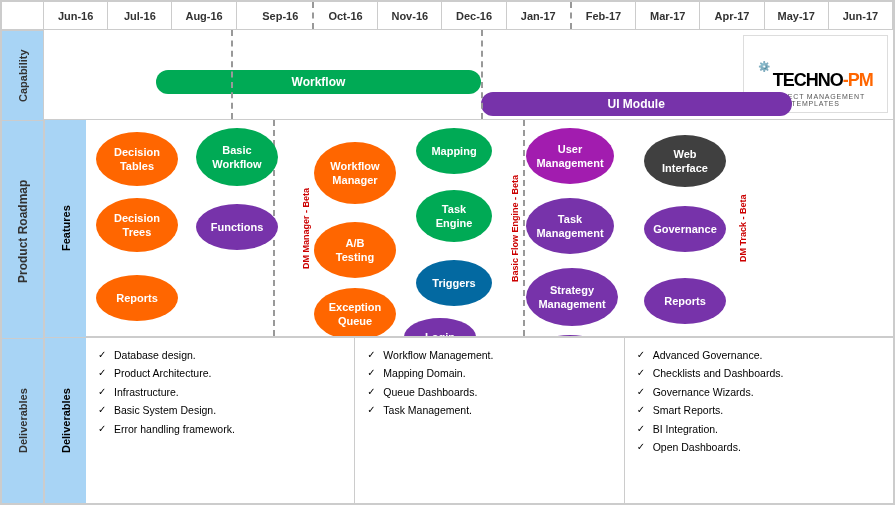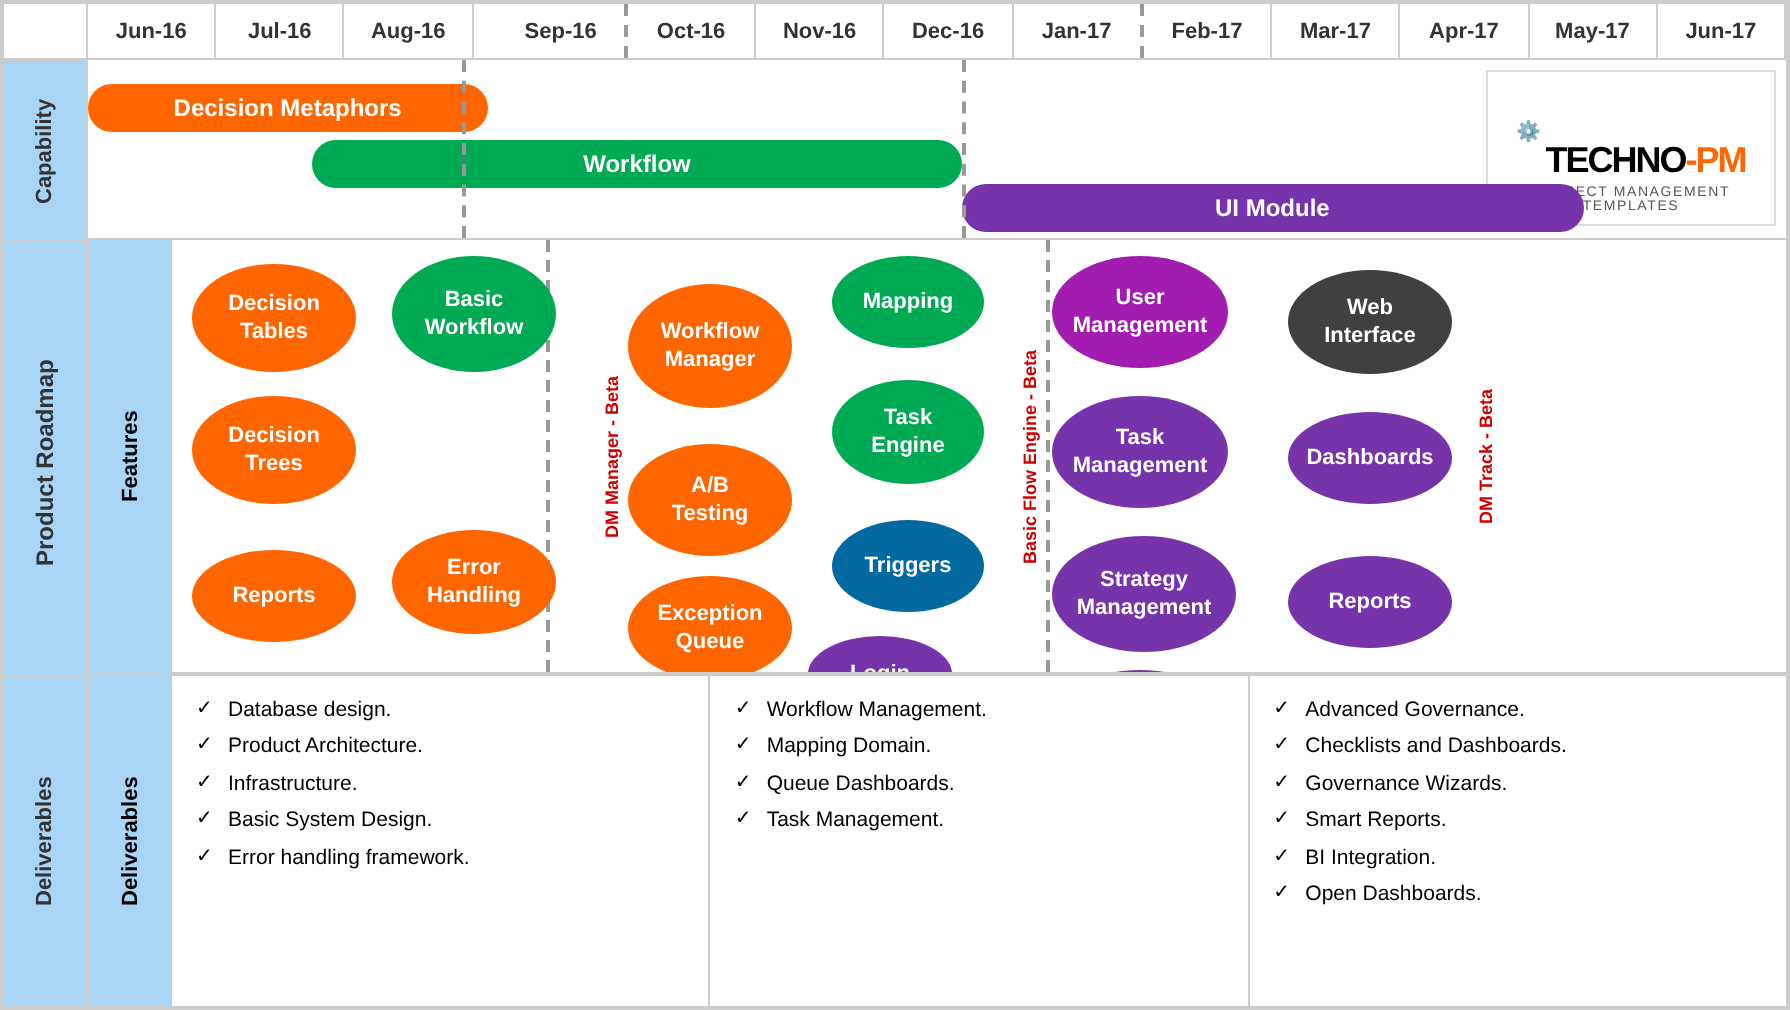--- a/index.html
+++ b/index.html
@@ -60,41 +60,39 @@
 
       <div class="capability-row" id="capability-row" style="position:relative; height:90px; border-bottom:1px solid #ccc; overflow:hidden;">
 
         <div style="position:absolute; right:5px; top:5px; width:145px; height:78px; background:#fff; border:1px solid #ddd; display:flex; flex-direction:column; align-items:center; justify-content:center; padding:4px;">
           <div style="display:flex; align-items:center; gap:2px;">
             <span style="font-size:10px; color:#666;">⚙️</span>
             <span style="font-size:18px; font-weight:900; color:#000; letter-spacing:-1px;margin-top:29px;">TECHNO<span style="color:#ff6600;">-PM</span></span>
           </div>
           <div style="font-size:7px; color:#555; letter-spacing:0.8px; text-align:center; margin-top:2px;">PROJECT MANAGEMENT TEMPLATES</div>
         </div>
-      <div style="position: absolute; left: 0px; width: 199.631px; top: 12px; height: 24px; background: rgb(255, 102, 0); border-radius: 12px; display: flex; align-items: center; justify-content: center; font-size: 12px; font-weight: bold; color: rgb(255, 255, 255);">Decision Metaphors</div>
           <div style="position: absolute; left: 112.292px; width: 324.4px; top: 40px; height: 24px; background: rgb(0, 170, 85); border-radius: 12px; display: flex; align-items: center; justify-content: center; font-size: 12px; font-weight: bold; color: rgb(255, 255, 255);">Workflow</div>
           <div style="position: absolute; left: 436.692px; width: 311px; top: 62px; height: 24px; background: rgb(119, 51, 170); border-radius: 12px; display: flex; align-items: center; justify-content: center; font-size: 12px; font-weight: bold; color: rgb(255, 255, 255);">UI Module</div>
           <div style="position: absolute; left: 187.154px; top: 0px; bottom: 0px; border-left: 2px dashed rgb(153, 153, 153);"></div>
           <div style="position: absolute; left: 436.692px; top: 0px; bottom: 0px; border-left: 2px dashed rgb(153, 153, 153);"></div>
         </div>
 
       <div style="display:flex; flex:1; border-bottom:1px solid #ccc;">
         <div style="width:42px; background:#a8d4f5; border-right:1px solid #ccc; display:flex; align-items:center; justify-content:center; writing-mode:vertical-rl; transform:rotate(180deg); font-size:11px; font-weight:bold;">Features</div>
         <div class="features-row" id="features-row" style="position:relative; flex:1; overflow:hidden;">
             <div style="position: absolute; left: 187.154px; top: 0px; bottom: 0px; border-left: 2px dashed rgb(153, 153, 153);"></div>
             <div style="position: absolute; left: 436.692px; top: 0px; bottom: 0px; border-left: 2px dashed rgb(153, 153, 153);"></div>
             <div style="position: absolute; left: 10px; top: 12px; width: 82px; height: 54px; background: rgb(255, 102, 0); border-radius: 50%; display: flex; align-items: center; justify-content: center; text-align: center; font-size: 11px; font-weight: bold; color: rgb(255, 255, 255); line-height: 1.3; white-space: pre-line;">Decision
 Tables</div>
             <div style="position: absolute; left: 10px; top: 78px; width: 82px; height: 54px; background: rgb(255, 102, 0); border-radius: 50%; display: flex; align-items: center; justify-content: center; text-align: center; font-size: 11px; font-weight: bold; color: rgb(255, 255, 255); line-height: 1.3; white-space: pre-line;">Decision
 Trees</div>
             <div style="position: absolute; left: 10px; top: 155px; width: 82px; height: 46px; background: rgb(255, 102, 0); border-radius: 50%; display: flex; align-items: center; justify-content: center; text-align: center; font-size: 11px; font-weight: bold; color: rgb(255, 255, 255); line-height: 1.3; white-space: pre-line;">Reports</div>
             <div style="position: absolute; left: 110px; top: 8px; width: 82px; height: 58px; background: rgb(0, 170, 85); border-radius: 50%; display: flex; align-items: center; justify-content: center; text-align: center; font-size: 11px; font-weight: bold; color: rgb(255, 255, 255); line-height: 1.3; white-space: pre-line;">Basic
 Workflow</div>
-            <div style="position: absolute; left: 110px; top: 145px; width: 82px; height: 52px; background: rgb(255, 102, 0); border-radius: 50%; display: flex; align-items: center; justify-content: center; text-align: center; font-size: 11px; font-weight: bold; color: rgb(255, 255, 255); line-height: 1.3; white-space: pre-line;">Error
-Handling</div>
+            <div style="position: absolute; left: 110px; top: 84px; width: 82px; height: 46px; background: rgb(119, 51, 170); border-radius: 50%; display: flex; align-items: center; justify-content: center; text-align: center; font-size: 11px; font-weight: bold; color: rgb(255, 255, 255); line-height: 1.3; white-space: pre-line;">Functions</div>
             <div style="position: absolute; left: 228px; top: 22px; width: 82px; height: 62px; background: rgb(255, 102, 0); border-radius: 50%; display: flex; align-items: center; justify-content: center; text-align: center; font-size: 11px; font-weight: bold; color: rgb(255, 255, 255); line-height: 1.3; white-space: pre-line;">Workflow
 Manager</div>
             <div style="position: absolute; left: 228px; top: 102px; width: 82px; height: 56px; background: rgb(255, 102, 0); border-radius: 50%; display: flex; align-items: center; justify-content: center; text-align: center; font-size: 11px; font-weight: bold; color: rgb(255, 255, 255); line-height: 1.3; white-space: pre-line;">A/B
 Testing</div>
             <div style="position: absolute; left: 228px; top: 168px; width: 82px; height: 52px; background: rgb(255, 102, 0); border-radius: 50%; display: flex; align-items: center; justify-content: center; text-align: center; font-size: 11px; font-weight: bold; color: rgb(255, 255, 255); line-height: 1.3; white-space: pre-line;">Exception
 Queue</div>
             <div style="position: absolute; left: 330px; top: 8px; width: 76px; height: 46px; background: rgb(0, 170, 85); border-radius: 50%; display: flex; align-items: center; justify-content: center; text-align: center; font-size: 11px; font-weight: bold; color: rgb(255, 255, 255); line-height: 1.3; white-space: pre-line;">Mapping</div>
             <div style="position: absolute; left: 330px; top: 70px; width: 76px; height: 52px; background: rgb(0, 170, 85); border-radius: 50%; display: flex; align-items: center; justify-content: center; text-align: center; font-size: 11px; font-weight: bold; color: rgb(255, 255, 255); line-height: 1.3; white-space: pre-line;">Task
 Engine</div>
             <div style="position: absolute; left: 330px; top: 140px; width: 76px; height: 46px; background: #0369a1; border-radius: 50%; display: flex; align-items: center; justify-content: center; text-align: center; font-size: 11px; font-weight: bold; color: rgb(255, 255, 255); line-height: 1.3; white-space: pre-line;">Triggers</div>
@@ -102,21 +100,21 @@
             <div style="position: absolute; left: 440px; top: 8px; width: 88px; height: 56px; background: #a21caf; border-radius: 50%; display: flex; align-items: center; justify-content: center; text-align: center; font-size: 11px; font-weight: bold; color: rgb(255, 255, 255); line-height: 1.3; white-space: pre-line;">User
 Management</div>
             <div style="position: absolute; left: 440px; top: 78px; width: 88px; height: 56px; background: rgb(119, 51, 170); border-radius: 50%; display: flex; align-items: center; justify-content: center; text-align: center; font-size: 11px; font-weight: bold; color: rgb(255, 255, 255); line-height: 1.3; white-space: pre-line;">Task
 Management</div>
             <div style="position: absolute; left: 440px; top: 148px; width: 92px; height: 58px; background: rgb(119, 51, 170); border-radius: 50%; display: flex; align-items: center; justify-content: center; text-align: center; font-size: 11px; font-weight: bold; color: rgb(255, 255, 255); line-height: 1.3; white-space: pre-line;">Strategy
 Management</div>
             <div style="position: absolute; left: 440px; top: 215px; width: 88px; height: 48px; background: rgb(119, 51, 170); border-radius: 50%; display: flex; align-items: center; justify-content: center; text-align: center; font-size: 11px; font-weight: bold; color: rgb(255, 255, 255); line-height: 1.3; white-space: pre-line;">Admin
 Module</div>
             <div style="position: absolute; left: 558px; top: 15px; width: 82px; height: 52px; background: #404040; border-radius: 50%; display: flex; align-items: center; justify-content: center; text-align: center; font-size: 11px; font-weight: bold; color: rgb(255, 255, 255); line-height: 1.3; white-space: pre-line;">Web
 Interface</div>
-            <div style="position: absolute; left: 558px; top: 86px; width: 82px; height: 46px; background: rgb(119, 51, 170); border-radius: 50%; display: flex; align-items: center; justify-content: center; text-align: center; font-size: 11px; font-weight: bold; color: rgb(255, 255, 255); line-height: 1.3; white-space: pre-line;">Dashboards</div>
+            <div style="position: absolute; left: 558px; top: 86px; width: 82px; height: 46px; background: rgb(119, 51, 170); border-radius: 50%; display: flex; align-items: center; justify-content: center; text-align: center; font-size: 11px; font-weight: bold; color: rgb(255, 255, 255); line-height: 1.3; white-space: pre-line;">Governance</div>
             <div style="position: absolute; left: 558px; top: 158px; width: 82px; height: 46px; background: rgb(119, 51, 170); border-radius: 50%; display: flex; align-items: center; justify-content: center; text-align: center; font-size: 11px; font-weight: bold; color: rgb(255, 255, 255); line-height: 1.3; white-space: pre-line;">Reports</div>
             <div style="position: absolute; left: 213px; top: 0px; bottom: 0px; width: 14px; display: flex; align-items: center; justify-content: center; writing-mode: vertical-rl; transform: rotate(180deg); font-size: 9px; font-weight: bold; color: rgb(204, 0, 0);">DM Manager - Beta</div>
             <div style="position: absolute; left: 422px; top: 0px; bottom: 0px; width: 14px; display: flex; align-items: center; justify-content: center; writing-mode: vertical-rl; transform: rotate(180deg); font-size: 9px; font-weight: bold; color: rgb(204, 0, 0);">Basic Flow Engine - Beta</div>
             <div style="position: absolute; left: 650px; top: 0px; bottom: 0px; width: 14px; display: flex; align-items: center; justify-content: center; writing-mode: vertical-rl; transform: rotate(180deg); font-size: 9px; font-weight: bold; color: rgb(204, 0, 0);">DM Track - Beta</div>
           </div>
       </div>
 
       <div style="height:165px; display:flex; border-top:0;">
         <div style="width:42px; background:#a8d4f5; border-right:1px solid #ccc; display:flex; align-items:center; justify-content:center; writing-mode:vertical-rl; transform:rotate(180deg); font-size:11px; font-weight:bold;">Deliverables</div>
         <div style="flex:1; display:flex;" id="deliverables-content">

